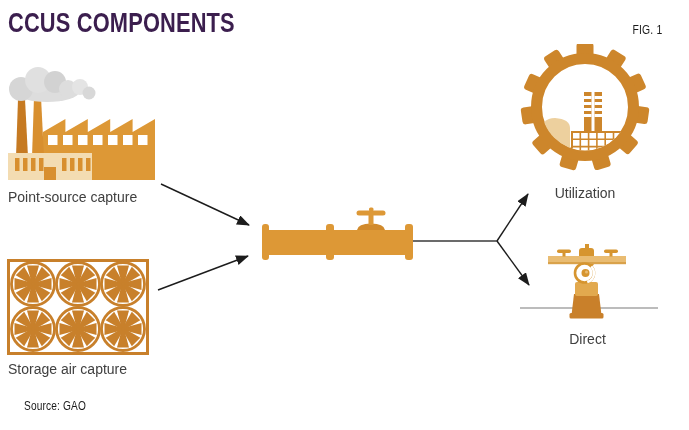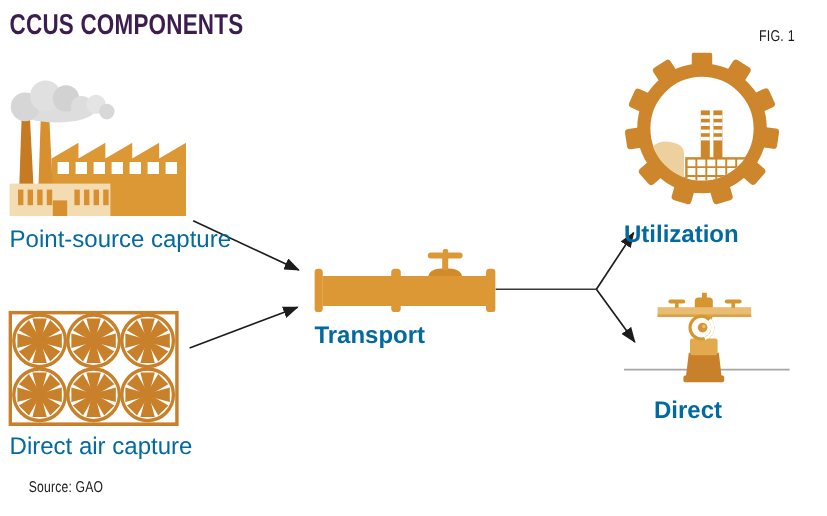--- a/index.html
+++ b/index.html
@@ -4,32 +4,32 @@
 <style>
   html,body{margin:0;padding:0;background:#fff;}
   #canvas{
     position:relative;width:689px;height:430px;background:#ffffff;
     font-family:"Liberation Sans",sans-serif;overflow:hidden;
   }
   .abs{position:absolute;}
   .squeeze{display:inline-block;transform:scaleX(0.78);transform-origin:left center;white-space:nowrap;}
   .squeeze-r{display:inline-block;transform:scaleX(0.8);transform-origin:right center;white-space:nowrap;}
   #title{
-    left:8px;top:7px;color:#3B1E4E;font-weight:700;font-size:24px;letter-spacing:0.2px;
+    left:8px;top:7px;color:#3B1E4E;font-weight:700;font-size:28px;letter-spacing:0.2px;
   }
   #fig-label{
     right:27px;top:22px;color:#1a1a1a;font-size:13px;letter-spacing:0.2px;text-align:left;
   }
   #source-note{
     left:8px;top:398px;color:#1a1a1a;font-size:13px;letter-spacing:0.2px;margin-left:16px;
   }
   .node-label{
-    color:#0369a1;font-size:20px;line-height:1.15;white-space:nowrap;
-  }
-  .centered{text-align:left;font-weight:bold;}
+    color:#404040;font-size:14px;line-height:1.15;white-space:nowrap;
+  }
+  .centered{text-align:center;}
   svg{display:block;}
 </style>
 </head>
 <body>
 
 <div id="canvas">
 
   <svg class="abs" style="left:0;top:0" width="689" height="430" viewBox="0 0 689 430">
     <defs>
       <marker id="ah" markerWidth="14" markerHeight="10" refX="12" refY="5" orient="auto" markerUnits="userSpaceOnUse">
@@ -112,37 +112,36 @@
       </g>
     </defs>
     <rect x="1.5" y="1.5" width="139" height="93" fill="none" stroke="#C8802B" stroke-width="3"></rect>
     <use href="#fan" x="26" y="25"></use>
     <use href="#fan" x="71" y="25"></use>
     <use href="#fan" x="116" y="25"></use>
     <use href="#fan" x="26" y="70"></use>
     <use href="#fan" x="71" y="70"></use>
     <use href="#fan" x="116" y="70"></use>
   </svg>
-  <div class="abs node-label" style="left:8px;top:361px">Direct air capture</div>
+  <div class="abs node-label" style="left:8px;top:361px">Storage air capture</div>
 
   <svg class="abs" style="left:262px;top:205px" width="151" height="56" viewBox="0 0 151 56">
     <g fill="#DD9836">
       <rect x="7" y="25" width="137" height="25"></rect>
       <rect x="0" y="19" width="7" height="36" rx="3"></rect>
       <rect x="64" y="19" width="8" height="36" rx="3"></rect>
       <rect x="143" y="19" width="8" height="36" rx="3"></rect>
       <g>
         <path d="M95,25 Q96,18.5 109,18.5 Q122,18.5 123,25 Z" fill="#D18A2C"></path>
         <rect x="106.5" y="9" width="5" height="11"></rect>
         <rect x="94.5" y="5.5" width="29" height="5" rx="2.5"></rect>
         <rect x="107" y="2.5" width="4.5" height="4" rx="1.5"></rect>
       </g>
     </g>
   </svg>
-  <div class="abs node-label centered" style="left:262px;top:269px;width:151px">Transport</div>
 
   <svg class="abs" style="left:520px;top:44px" width="130" height="130" viewBox="0 0 130 130">
     <defs>
       <clipPath id="gearclip">
           <circle cx="65" cy="63" r="43.5"></circle>
         </clipPath>
     </defs>
     <g fill="#CD862B">
       <rect x="56.5" y="-1" width="17" height="18" rx="3" transform="rotate(0 65 63)"></rect>
       <rect x="56.5" y="-1" width="17" height="18" rx="3" transform="rotate(32.7 65 63)"></rect>

